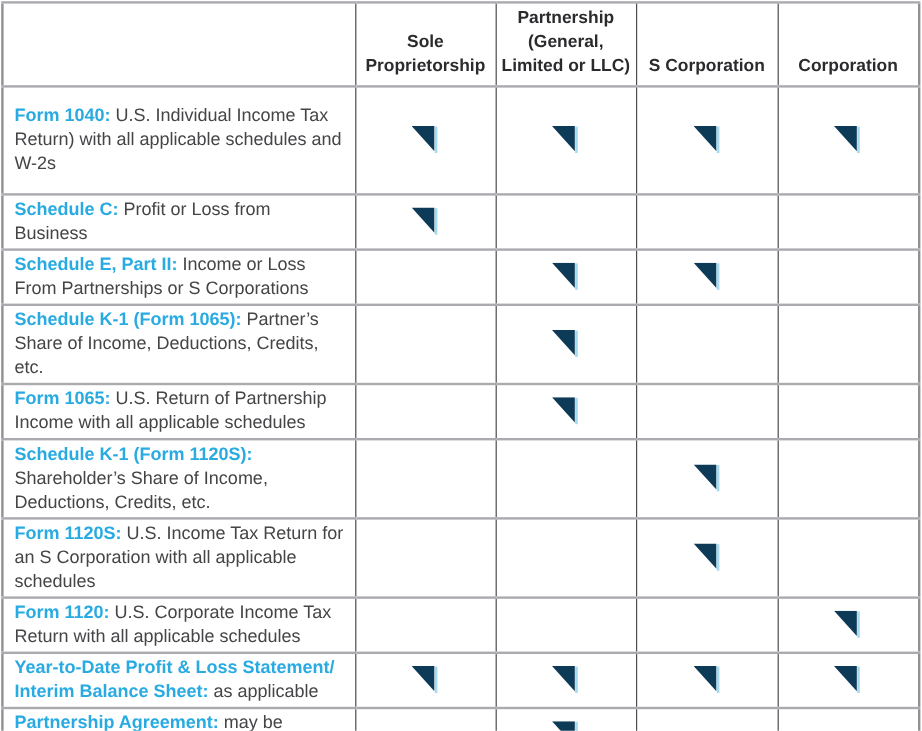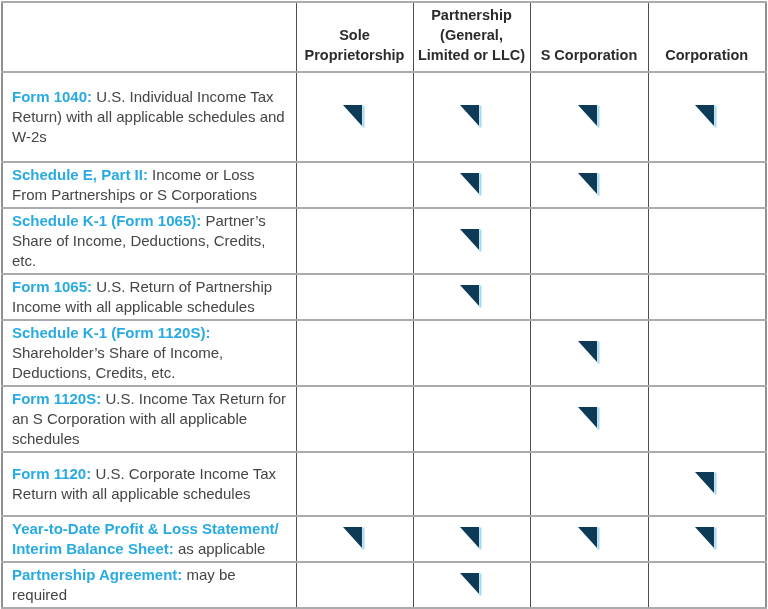--- a/index.html
+++ b/index.html
@@ -113,20 +113,33 @@
             <polygon points="0,0 19,0 19,21" fill="#0d3a56"></polygon>
             <rect x="19.3" y="0.5" width="2.2" height="22" fill="#a5daf3"></rect>
           </svg></td>
         <td class="mark-cell"><svg class="mark-icon" width="23" height="24" viewBox="0 0 23 24" aria-hidden="true">
             <polygon points="0,0 19,0 19,21" fill="#0d3a56"></polygon>
             <rect x="19.3" y="0.5" width="2.2" height="22" fill="#a5daf3"></rect>
           </svg></td>
       </tr>
       <tr>
     <td class="label-cell">
+      <span class="lbl">Schedule C:</span>
+      <span class="desc">Profit or Loss from Business</span>
+    </td>
+  <td class="mark-cell"><svg class="mark-icon" width="23" height="24" viewBox="0 0 23 24" aria-hidden="true">
+            <polygon points="0,0 19,0 19,21" fill="#0d3a56"></polygon>
+            <rect x="19.3" y="0.5" width="2.2" height="22" fill="#a5daf3"></rect>
+          </svg></td>
+        <td class="mark-cell"></td>
+        <td class="mark-cell"></td>
+        <td class="mark-cell"></td>
+      </tr>
+      <tr>
+    <td class="label-cell">
       <span class="lbl">Schedule E, Part II:</span>
       <span class="desc">Income or Loss From Partnerships or S Corporations</span>
     </td>
   <td class="mark-cell"></td>
         <td class="mark-cell"><svg class="mark-icon" width="23" height="24" viewBox="0 0 23 24" aria-hidden="true">
             <polygon points="0,0 19,0 19,21" fill="#0d3a56"></polygon>
             <rect x="19.3" y="0.5" width="2.2" height="22" fill="#a5daf3"></rect>
           </svg></td>
         <td class="mark-cell"><svg class="mark-icon" width="23" height="24" viewBox="0 0 23 24" aria-hidden="true">
             <polygon points="0,0 19,0 19,21" fill="#0d3a56"></polygon>

